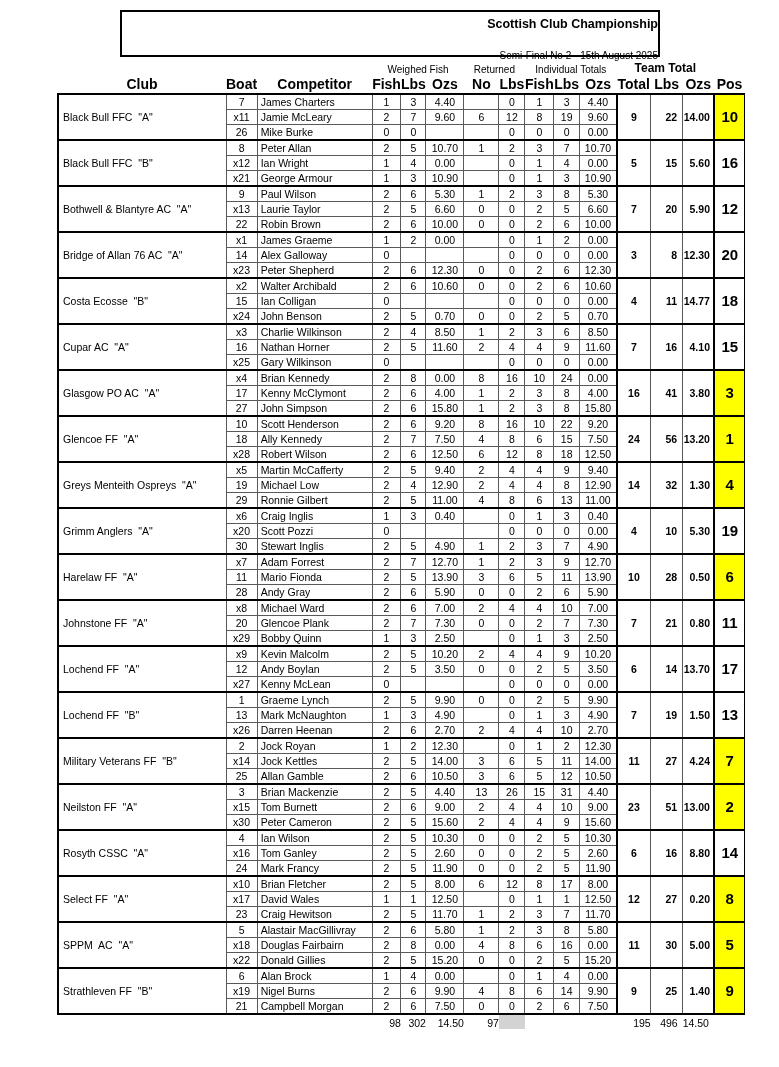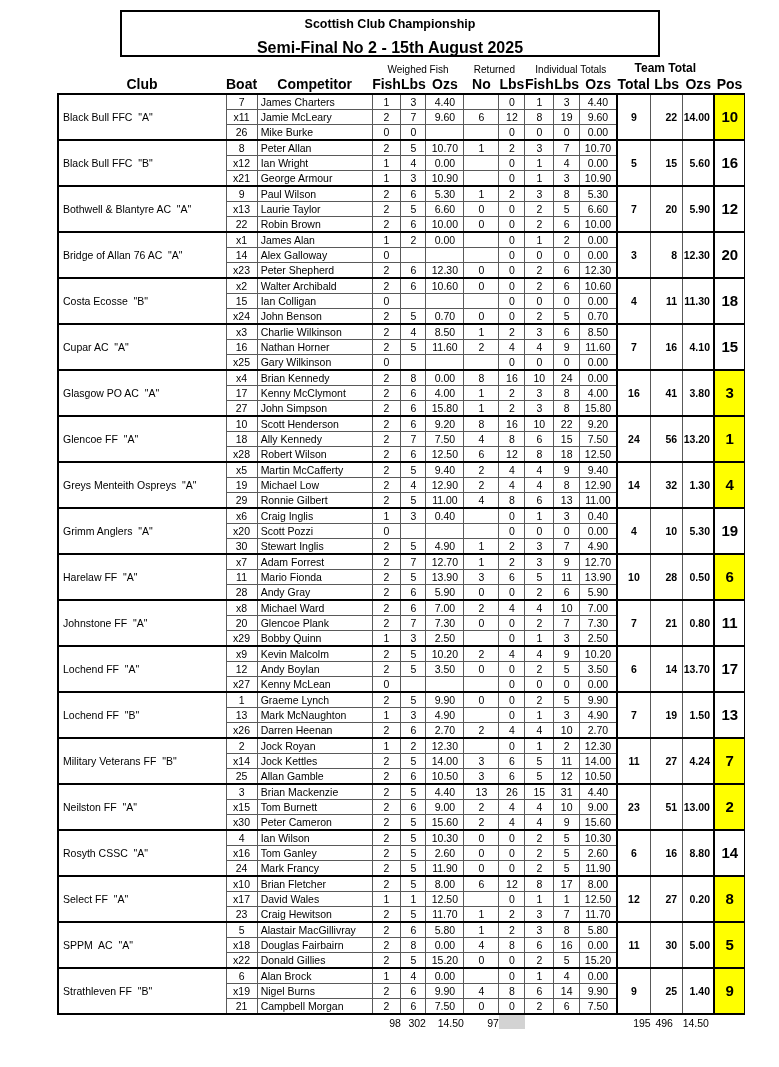--- a/index.html
+++ b/index.html
@@ -1,22 +1,22 @@
 <!DOCTYPE html>
 <html><head>
 <meta charset="utf-8">
 <style>
   html,body{margin:0;padding:0;background:#ffffff;}
   body{width:779px;height:1067px;font-family:"Liberation Sans",sans-serif;color:#000;}
   .page{position:relative;width:779px;height:1067px;background:#fff;overflow:hidden;}
 
   .title-box{position:absolute;left:120px;top:10px;width:540px;height:47px;
-    border:2.5px solid #000;box-sizing:border-box;text-align:center;padding-top:5px;}
+    border:2.5px solid #000;box-sizing:border-box;text-align:right;padding-top:5px;}
   .title-main{font-weight:bold;font-size:12.5px;line-height:15px;}
-  .title-sub{font-weight:bold;font-size:16px;line-height:15px;margin-top:8px;}
+  .title-sub{font-weight:normal;font-size:10px;line-height:15px;margin-top:16px;}
 
   .results{position:absolute;left:57px;top:61px;}
   table{border-collapse:collapse;table-layout:fixed;font-size:10.5px;}
   th,td{box-sizing:border-box;}
 
   thead th{border:none;text-align:center;vertical-align:bottom;padding:0 0 1px 0;}
   thead tr.grp th{font-weight:normal;font-size:10px;height:15px;}
   thead tr.grp th.tt{font-weight:bold;font-size:12px;margin-top:48px;}
   thead tr.cols th{font-weight:bold;font-size:14px;height:18px;}
 
@@ -28,21 +28,21 @@
   td.name{text-align:left;padding-left:3px;margin-left:48px;}
   td.team{font-weight:bold;border-left:1px solid #595959;}
   td.team-left{border-left:2px solid #000;}
   td.tlbs{text-align:right;padding-right:5px;}
   td.tozs{text-align:right;padding-right:3px;}
   td.pos{border-left:2px solid #000;border-right:1.5px solid #000;font-weight:bold;font-size:15px;}
   td.pos.y{background:#FFFF00;}
 
   tfoot td{border:none;height:15px;padding:2px 0 0 0;text-align:right;font-size:10.5px;}
   tfoot td.gray{background:#d3d3d3;}
-  tfoot td.r{text-align:center;padding-right:5px;}
+  tfoot td.r{text-align:right;padding-right:5px;}
 </style>
 </head>
 <body>
 
 <div class="page">
 
   <div class="title-box">
     <div class="title-main">Scottish Club Championship</div>
     <div class="title-sub">Semi-Final No 2 - 15th August 2025</div>
   </div>
@@ -213,21 +213,21 @@
             <td>10.00</td>
             <td>0</td>
             <td>0</td>
             <td>2</td>
             <td>6</td>
             <td>10.00</td>
           </tr>
           <tr class="g-first">
             <td class="club" rowspan="3">Bridge of Allan 76 AC  "A"</td>
             <td>x1</td>
-            <td class="name">James Alan</td>
+            <td class="name">James Graeme</td>
             <td>1</td>
             <td>2</td>
             <td>0.00</td>
             <td></td>
             <td>0</td>
             <td>1</td>
             <td>2</td>
             <td>0.00</td>
             <td class="team team-left" rowspan="3">3</td>
             <td class="team tlbs" rowspan="3">8</td>
@@ -265,21 +265,21 @@
             <td>2</td>
             <td>6</td>
             <td>10.60</td>
             <td>0</td>
             <td>0</td>
             <td>2</td>
             <td>6</td>
             <td>10.60</td>
             <td class="team team-left" rowspan="3">4</td>
             <td class="team tlbs" rowspan="3">11</td>
-            <td class="team tozs" rowspan="3">11.30</td>
+            <td class="team tozs" rowspan="3">14.77</td>
             <td class="pos" rowspan="3">18</td>
           </tr>
           <tr>
             <td>15</td>
             <td class="name">Ian Colligan</td>
             <td>0</td>
             <td></td>
             <td></td>
             <td></td>
             <td>0</td>

